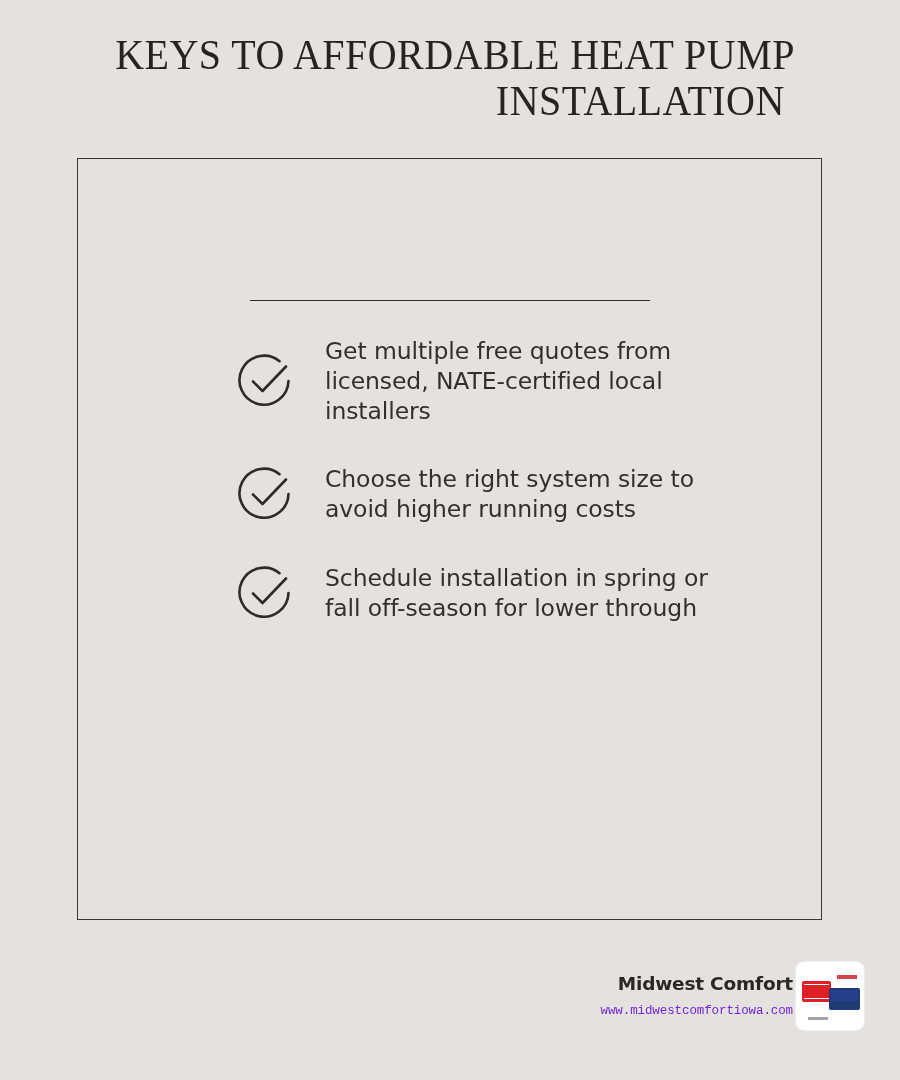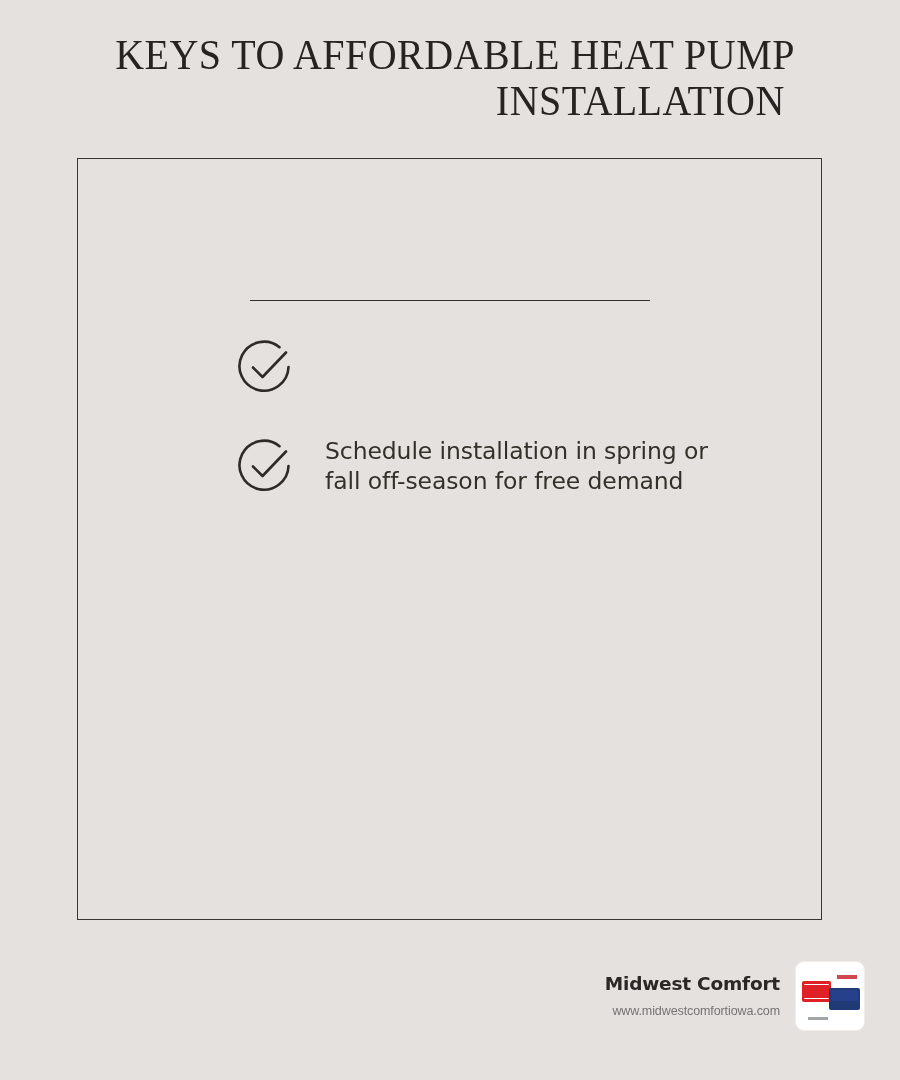--- a/index.html
+++ b/index.html
@@ -107,37 +107,37 @@
     font-weight: 400;
   }
 
   
   .footer {
     position: absolute;
     right: 36px;
     bottom: 50px;
     display: flex;
     align-items: center;
-    gap: 16px;
+    gap: 3px;
   }
   .footer-text {
     text-align: right;
   }
   .brand-name {
     font-family: "DejaVu Sans", sans-serif;
     font-weight: bold;
     font-size: 18.5px;
     color: #2a2725;
     letter-spacing: -0.2px;
     line-height: 22px;
   }
   .brand-url {
-    font-family: Liberation Sans, sans-serif;
+    font-family: Liberation Mono, monospace;
     font-size: 12.5px;
-    color: #737373;
+    color: #6d28d9;
     margin-top: 9px;
     letter-spacing: -0.1px;
     line-height: 15px;
   }
 
   .logo-tile {
     width: 68px;
     height: 68px;
     background: #ffffff;
     border-radius: 8px;
@@ -217,39 +217,49 @@
   <div class="title-line">KEYS TO AFFORDABLE HEAT PUMP</div>
   <div class="title-line">INSTALLATION</div>
 </div>
 
 <div class="panel"></div>
 
 <div class="divider"></div>
 
 <div class="list">
 
-
-
   <div class="list-item">
     <div class="icon-cell">
       <svg class="check-icon" viewBox="0 0 62 62">
         <path class="ring" d="M44.5 11.2 A24.5 24.5 0 1 0 53.5 31"></path>
         <polyline class="tick" points="18,31.5 27.5,41 51,16.5"></polyline>
       </svg>
     </div>
-  </div>
+    <div class="item-text">Get multiple free quotes from licensed, NATE-certified local installers</div>
+  </div>
+
 
   <div class="list-item">
     <div class="icon-cell">
       <svg class="check-icon" viewBox="0 0 62 62">
         <path class="ring" d="M44.5 11.2 A24.5 24.5 0 1 0 53.5 31"></path>
         <polyline class="tick" points="18,31.5 27.5,41 51,16.5"></polyline>
       </svg>
     </div>
-    <div class="item-text">Schedule installation in spring or fall off-season for free demand</div>
+    <div class="item-text">Choose the right system size to avoid higher running costs</div>
+  </div>
+
+  <div class="list-item">
+    <div class="icon-cell">
+      <svg class="check-icon" viewBox="0 0 62 62">
+        <path class="ring" d="M44.5 11.2 A24.5 24.5 0 1 0 53.5 31"></path>
+        <polyline class="tick" points="18,31.5 27.5,41 51,16.5"></polyline>
+      </svg>
+    </div>
+    <div class="item-text">Schedule installation in spring or fall off-season for lower through</div>
   </div>
 
 </div>
 
 <div class="footer">
   <div class="footer-text">
     <div class="brand-name">Midwest Comfort</div>
     <div class="brand-url">www.midwestcomfortiowa.com</div>
   </div>
   <div class="logo-tile">

